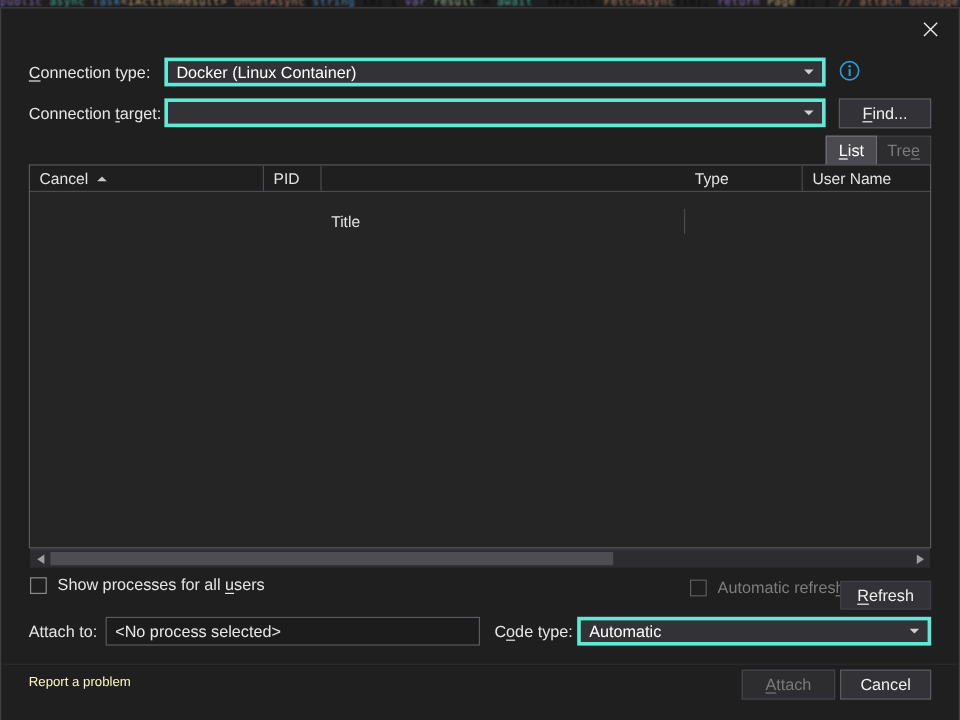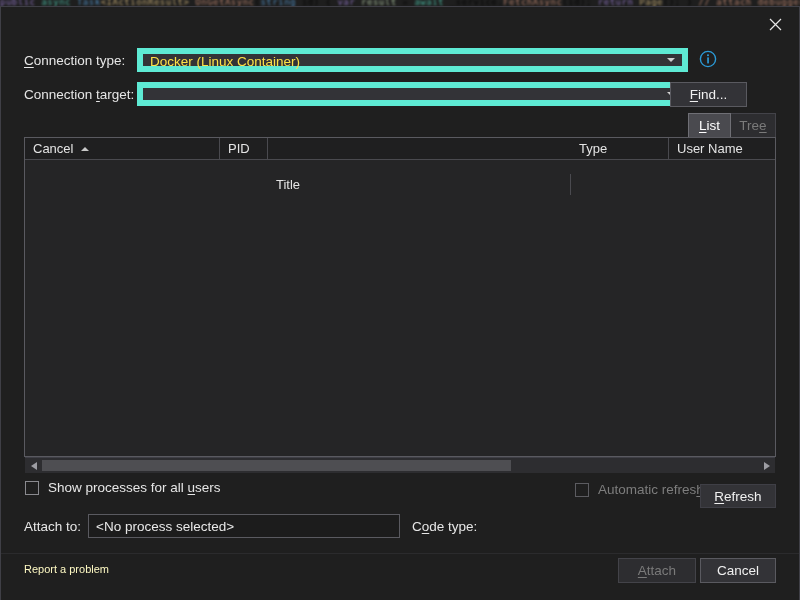--- a/index.html
+++ b/index.html
@@ -59,23 +59,23 @@
   .close-btn svg { display: block; }
 
   
   .lbl {
     position: absolute; font-size: 13.5px; color: #e6e6e6; white-space: nowrap;
   }
   .acc { text-decoration: underline; text-underline-offset: 2px; }
 
   .combo {
     position: absolute; height: 24px;
-    background: #333337; border: 6px solid #5eead4;
-    color: #fde047; font-size: 13.5px;
-    display: flex; align-items: flex-start;
+    background: #333337; border: 3px solid #5eead4;
+    color: #ffffff; font-size: 13.5px;
+    display: flex; align-items: center;
     padding: 0 22px 0 7px; cursor: pointer;
   }
   .combo .val { overflow: hidden; white-space: nowrap; text-overflow: ellipsis; }
   .combo .arrow {
     position: absolute; right: 7px; top: 50%; margin-top: -2px;
     width: 0; height: 0;
     border-left: 4px solid transparent; border-right: 4px solid transparent;
     border-top: 4px solid #cfcfcf;
   }
 
@@ -214,21 +214,21 @@
     </svg>
   </div>
 
   <div class="lbl" style="left:24px; top:80px;">
     <span>Connection </span><span class="acc">t</span><span>arget:</span>
   </div>
   <div class="combo" style="left:137px; top:75px; width:551px;">
     <span class="val"></span>
     <span class="arrow"></span>
   </div>
-  <div class="btn" style="left:670px; top:75px; width:77px; height:25px;">
+  <div class="btn" style="left:699px; top:75px; width:77px; height:25px;">
     <span><span class="acc">F</span><span>ind...</span></span>
   </div>
 
   <div class="btn selected" style="left:688px; top:106px; width:43px; height:25px;">
     <span><span class="acc">L</span><span>ist</span></span>
   </div>
   <div class="btn disabled" style="left:731px; top:106px; width:45px; height:25px; border-left:none;">
     <span><span>Tre</span><span class="acc">e</span></span>
   </div>
 
@@ -280,20 +280,24 @@
   </div>
 
   <div class="lbl" style="left:24px; top:512px;">Attach to:</div>
   <div class="readonly-field" style="left:88px; top:507px; width:312px;">
     <span>&lt;No process selected&gt;</span>
   </div>
 
   <div class="lbl" style="left:412px; top:512px;">
     <span>C</span><span class="acc">o</span><span>de type:</span>
   </div>
+  <div class="combo" style="left:481px; top:507px; width:295px;">
+    <span class="val">Automatic</span>
+    <span class="arrow"></span>
+  </div>
 
   <div class="footer-sep" style="top:546px;"></div>
   <div class="link" style="left:24px; top:556px;">Report a problem</div>
   <div class="btn disabled" style="left:618px; top:551px; width:78px; height:25px;">
     <span><span class="acc">A</span><span>ttach</span></span>
   </div>
   <div class="btn" style="left:700px; top:551px; width:76px; height:25px;">
     <span>Cancel</span>
   </div>
 </div>

